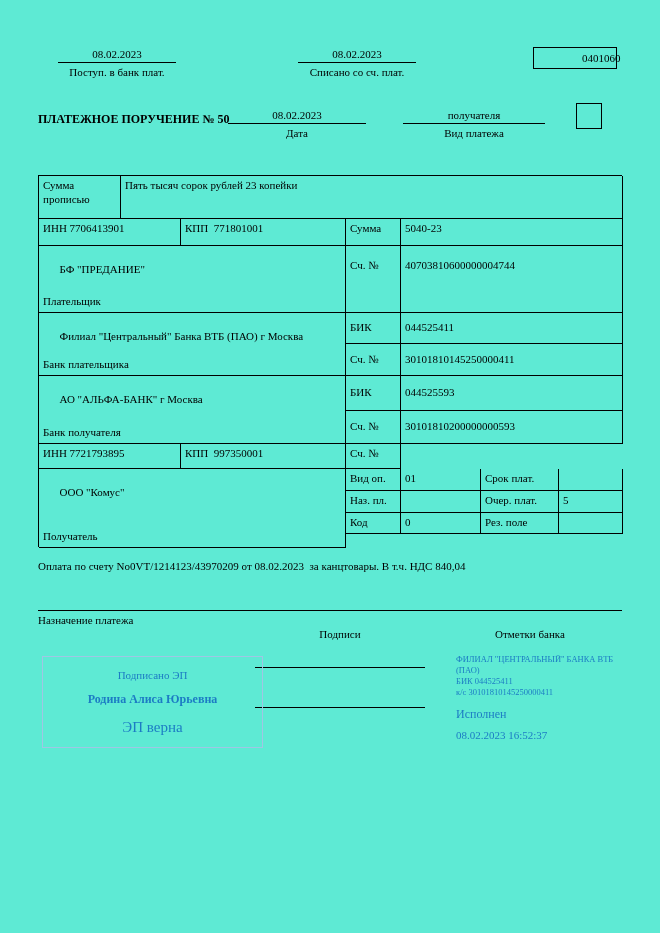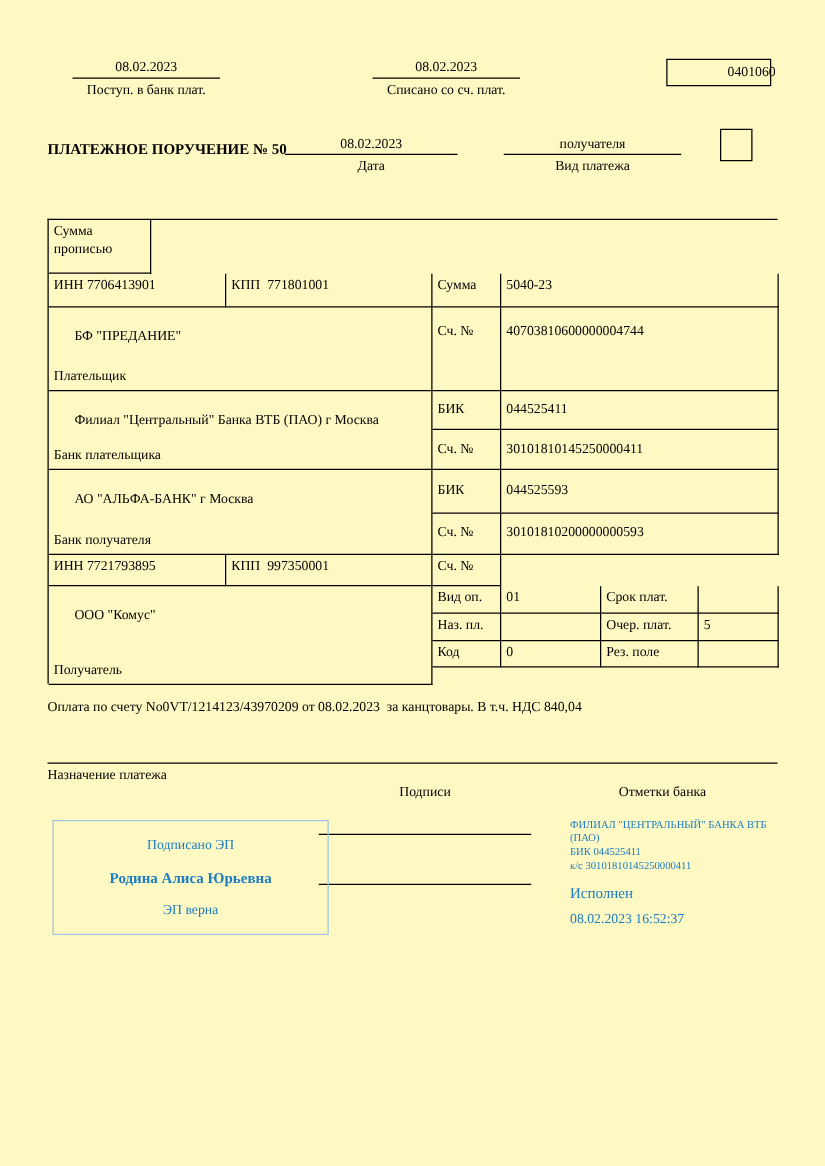--- a/index.html
+++ b/index.html
@@ -4,21 +4,21 @@
 <style>
   :root{
     --stamp-blue:#1c7cc4;
     --stamp-border:#9fc6e4;
   }
   *{margin:0;box-sizing:border-box;}
   html,body{background:#ffffff;}
   .page{
     position:relative;
     width:660px;height:933px;
-    background:#fef9c3;
+    background:#5eead4;
     font-family:"Liberation Serif", serif;
     color:#000;
     overflow:hidden;
   }
   
   .ufield{position:absolute;text-align:center;}
   .uvalue{border-bottom:1px solid #000;padding-bottom:2px;font-size:11px;}
   .ulabel{font-size:11px;padding-top:3px;}
   .code-box{
     position:absolute;left:533px;top:47px;width:84px;height:22px;
@@ -48,21 +48,21 @@
   .sig-line{position:absolute;left:255px;width:170px;height:0;border-bottom:1px solid #000;}
   .sig-stamp{
     position:absolute;left:42px;top:656px;width:221px;height:92px;
     border:1px solid var(--stamp-border);
     color:var(--stamp-blue);
     display:flex;flex-direction:column;justify-content:space-evenly;align-items:center;
     text-align:center;
   }
   .sig-stamp .s1{font-size:11px;}
   .sig-stamp .s2{font-size:12px;font-weight:bold;}
-  .sig-stamp .s3{font-size:11px;font-family:Liberation Serif, serif;}
+  .sig-stamp .s3{font-size:15px;font-family:Liberation Serif, serif;}
   .bank-stamp{
     position:absolute;left:456px;top:654px;width:172px;
     color:var(--stamp-blue);
   }
   .bank-stamp .bs-small{font-size:8.5px;line-height:1.3;}
   .bank-stamp .bs-status{font-size:12px;margin-top:9px;}
   .bank-stamp .bs-time{font-size:11px;margin-top:7px;}
 </style>
 </head>
 <body>
@@ -85,20 +85,21 @@
     <div class="ulabel">Дата</div>
   </div>
   <div class="ufield" style="left:403px;top:109px;width:142px">
     <div class="uvalue">получателя</div>
     <div class="ulabel">Вид платежа</div>
   </div>
   <div class="small-box"></div>
 
   <div class="form-table">
     <div class="cell" style="left:0;top:0;width:82px;height:43px">Сумма прописью</div>
+    <div class="cell" style="left:82px;top:0;width:502px;height:43px">Пять тысяч сорок рублей 23 копейки</div>
 
     <div class="cell" style="left:0;top:43px;width:142px;height:27px">ИНН 7706413901</div>
     <div class="cell" style="left:142px;top:43px;width:165px;height:27px">КПП  771801001</div>
     <div class="cell" style="left:307px;top:43px;width:55px;height:27px">Сумма</div>
     <div class="cell" style="left:362px;top:43px;width:222px;height:27px">5040-23</div>
 
     <div class="cell" style="left:0;top:70px;width:307px;height:67px">
       <span>БФ "ПРЕДАНИЕ"</span>
       <span class="bottom-label">Плательщик</span>
     </div>

